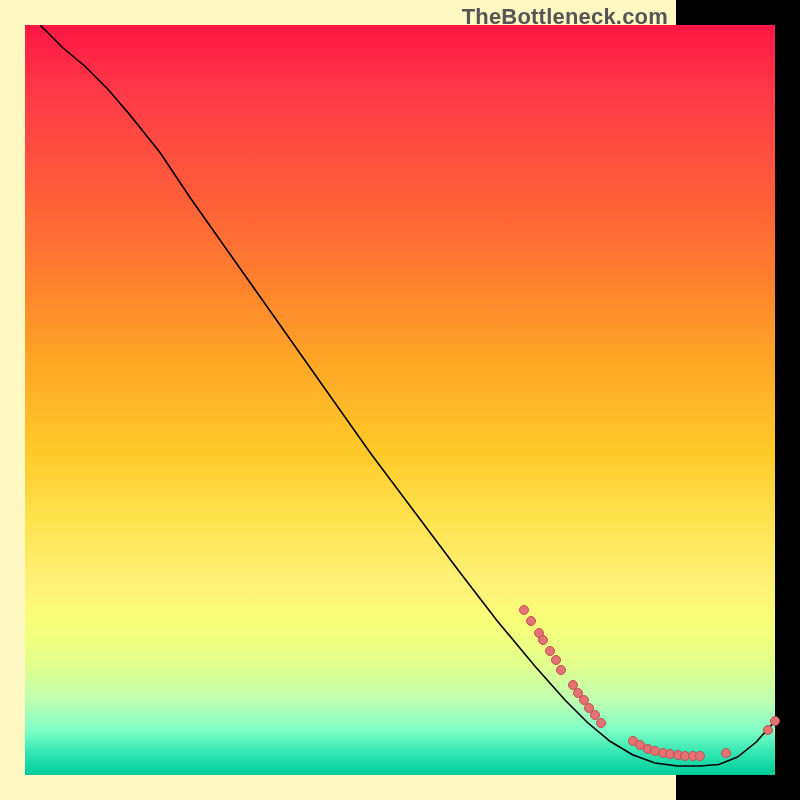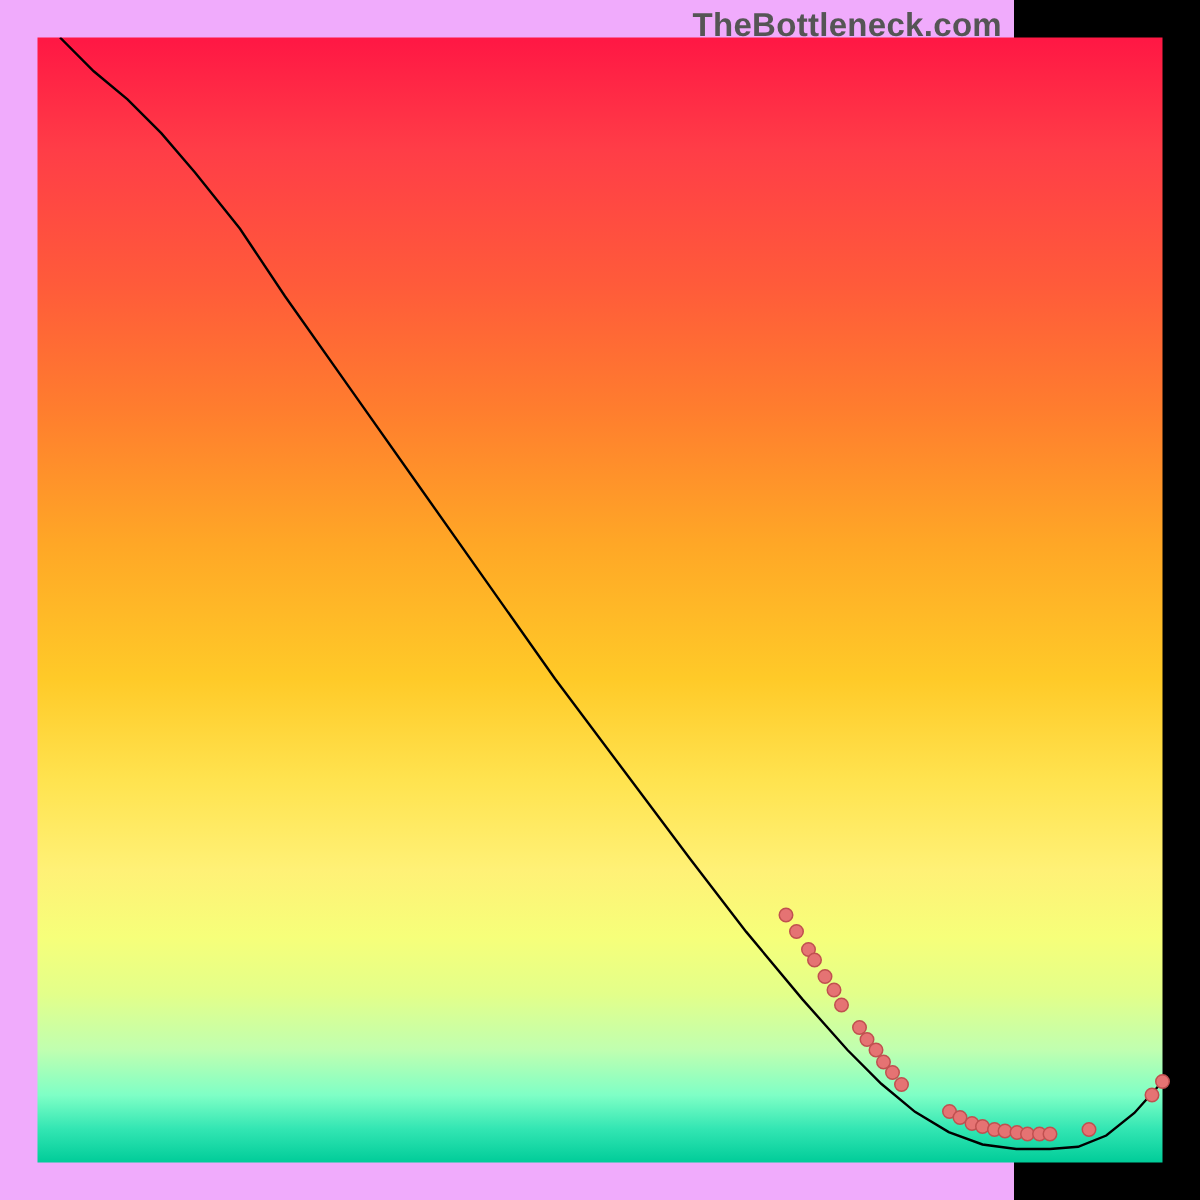--- a/index.html
+++ b/index.html
@@ -1,17 +1,17 @@
 <!DOCTYPE html>
 <html><head>
 <meta charset="utf-8">
 <style>
   * { margin: 0; padding: 0; box-sizing: border-box; }
   html, body { width: 800px; height: 800px; background: #000; overflow: hidden; }
-  .container { position: relative; width: 676px; height: 800px; background: #f0abfc; }
+  .container { position: relative; width: 676px; height: 800px; background: #fef9c3; }
   .plot-area {
     position: absolute;
     left: 25px;
     top: 25px;
     width: 750px;
     height: 750px;
   }
   .gradient-bg {
     position: absolute;
     left: 0; top: 0; width: 100%; height: 100%;

